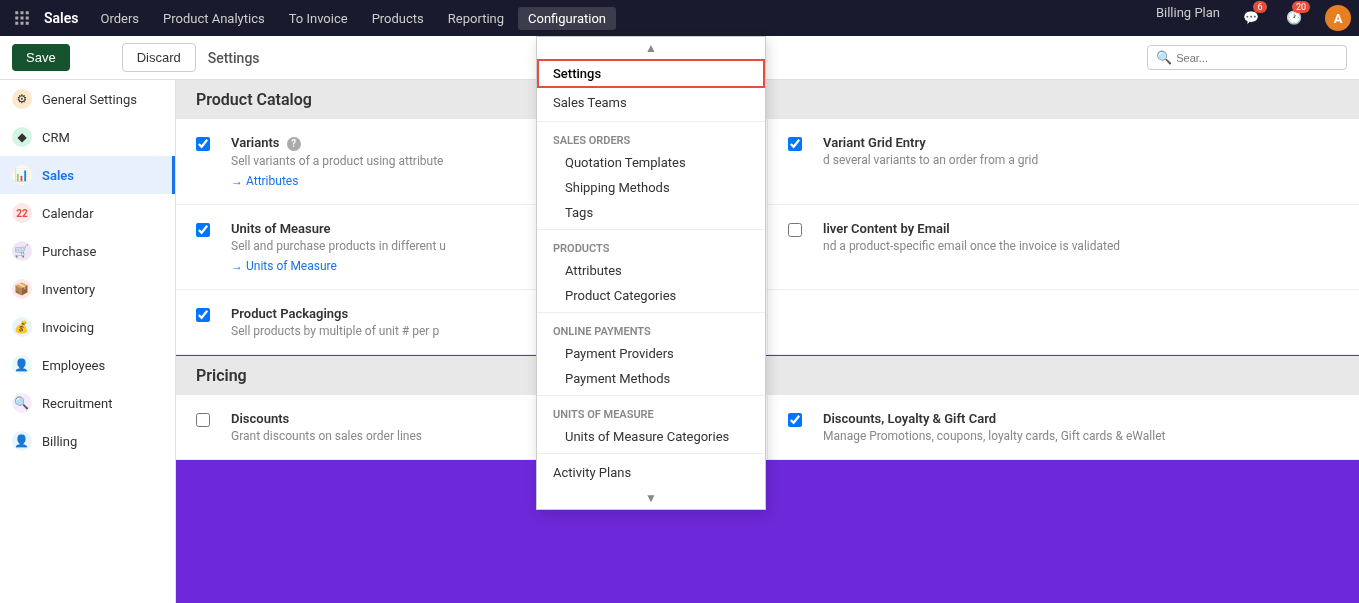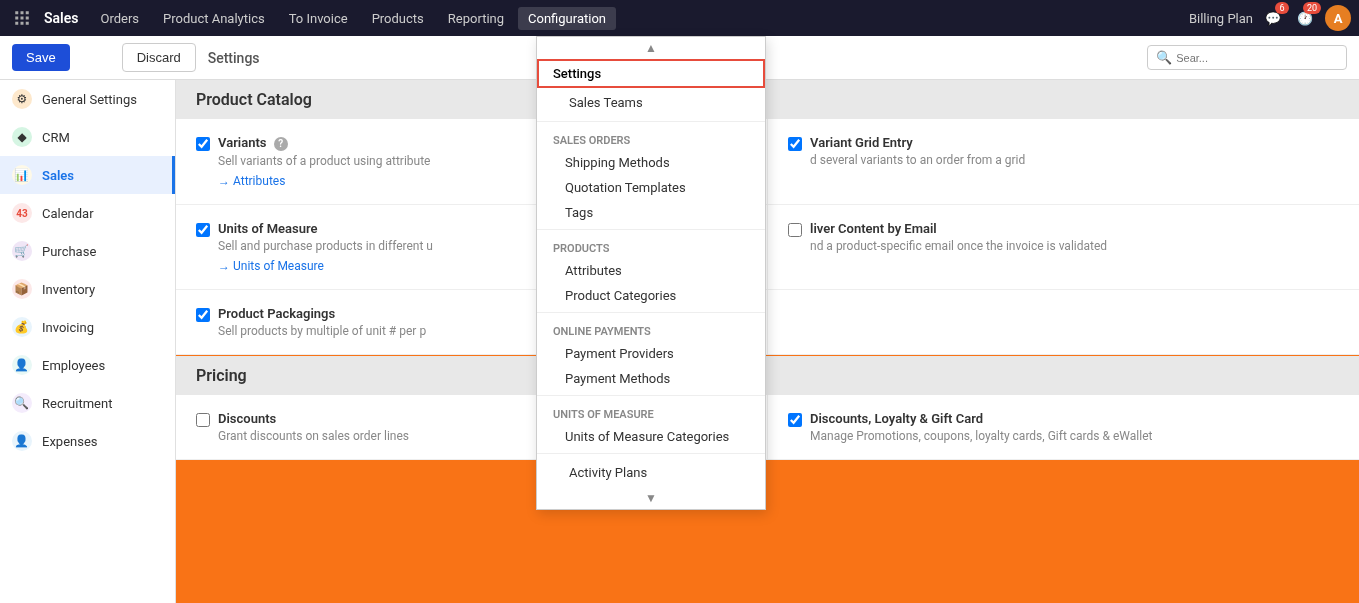--- a/index.html
+++ b/index.html
@@ -23,21 +23,21 @@
     }
     .top-nav .apps-icon svg { width: 18px; height: 18px; fill: #aaa; }
     .top-nav .app-name {
       color: #fff; font-weight: 600; font-size: 14px; margin-right: 8px;
     }
     .top-nav .nav-item {
       padding: 4px 10px; color: #ccc; cursor: pointer; font-size: 13px; border-radius: 3px;
     }
     .top-nav .nav-item.active { color: #fff; background: rgba(255,255,255,0.15); }
     .top-nav-right {
-      margin-left: auto; display: flex; align-items: center; gap: 8px;
+      margin-left: auto; display: flex; align-items: flex-start; gap: 19px;
     }
     .top-nav-right .billing { color: #ccc; font-size: 13px; }
     .top-nav-right .icon-badge {
       position: relative; width: 24px; height: 24px; display: flex; align-items: center; justify-content: center;
       color: #ccc; cursor: pointer;
     }
     .badge {
       position: absolute; top: -4px; right: -4px; background: #e74c3c;
       color: #fff; font-size: 9px; border-radius: 10px; padding: 1px 4px; min-width: 14px; text-align: center;
     }
@@ -46,21 +46,21 @@
       display: flex; align-items: center; justify-content: center; color: #fff; font-weight: 700; font-size: 13px;
       cursor: pointer;
     }
 
     
     .action-bar {
       background: #fff; height: 44px; display: flex; align-items: center; padding: 0 12px; gap: 8px;
       border-bottom: 1px solid #ddd; position: relative; z-index: 50;
     }
     .btn-save {
-      background: #1d4ed8; color: #fff; border: none; padding: 6px 14px; border-radius: 4px;
+      background: #14532d; color: #fff; border: none; padding: 6px 14px; border-radius: 4px;
       font-size: 13px; cursor: pointer; font-weight: 500;
     }
     .btn-discard {
       background: #fff; color: #333; border: 1px solid #ccc; padding: 6px 14px; border-radius: 4px;
       font-size: 13px; cursor: pointer; margin-left: 44px;
     }
     .action-title { font-size: 14px; color: #555; font-weight: 500; margin-left: 4px; }
     .search-bar {
       margin-left: auto; display: flex; align-items: center;
       border: 1px solid #ccc; border-radius: 4px; padding: 4px 8px; background: #fff;
@@ -85,45 +85,45 @@
       cursor: pointer; color: #333; font-size: 13px;
     }
     .sidebar-item.active { background: #e8f0fe; color: #1a73e8; font-weight: 600; border-right: 3px solid #1a73e8; }
     .sidebar-icon {
       width: 20px; height: 20px; border-radius: 50%; display: flex; align-items: center; justify-content: center;
       font-size: 12px; flex-shrink: 0;
     }
 
     
     .content-area {
-      flex: 1; overflow-y: auto; background: #f97316; position: relative;
+      flex: 1; overflow-y: auto; background: #6d28d9; position: relative;
     }
     .section-header {
       background: #e8e8e8; padding: 10px 20px; font-size: 16px; font-weight: 600; color: #333;
     }
     .settings-row {
       background: #fff; display: flex; border-bottom: 1px solid #eee;
     }
     .settings-cell {
       flex: 1; padding: 16px 20px; border-right: 1px solid #eee;
     }
     .settings-cell:last-child { border-right: none; }
-    .setting-item { display: flex; gap: 8px; align-items: flex-start; }
+    .setting-item { display: flex; gap: 21px; align-items: flex-start; }
     .setting-text h4 { font-size: 13px; font-weight: 600; color: #333; margin-bottom: 3px; }
     .setting-text p { font-size: 12px; color: #888; }
     .arrow-link { color: #1a73e8; font-size: 12px; margin-top: 6px; cursor: pointer; display: block; }
     input[type="checkbox"] { width: 14px; height: 14px; margin-top: 2px; flex-shrink: 0; cursor: pointer; }
     .help-icon { display: inline-block; width: 14px; height: 14px; border-radius: 50%; background: #aaa; color: #fff; font-size: 10px; text-align: center; line-height: 14px; cursor: pointer; margin-left: 4px; }
     .config-dropdown {
       position: absolute; top: 36px; left: 536px; background: #fff;
       border: 1px solid #ccc; box-shadow: 2px 4px 12px rgba(0,0,0,0.15);
       width: 230px; z-index: 300; max-height: 480px; overflow-y: auto;
     }
     .dropdown-item {
-      padding: 7px 32px; font-size: 13px; color: #333; cursor: pointer;
+      padding: 7px 16px; font-size: 13px; color: #333; cursor: pointer;
     }
     .dropdown-item.highlighted {
       background: #fff; color: #000; font-weight: 500;
       border: 2px solid #e74c3c; padding: 5px 14px;
     }
     .dropdown-section-label {
       padding: 8px 16px 3px 16px; font-size: 11px; color: #888; font-weight: 600; text-transform: uppercase;
     }
     .dropdown-sub-item {
       padding: 5px 28px; font-size: 13px; color: #333; cursor: pointer;
@@ -208,21 +208,21 @@
     </div>
     <div class="sidebar-item">
       <div class="sidebar-icon" style="background:#d5f5e3;">◆</div>
       <span>CRM</span>
     </div>
     <div class="sidebar-item active">
       <div class="sidebar-icon" style="background:#fef9e7;">📊</div>
       <span>Sales</span>
     </div>
     <div class="sidebar-item">
-      <div class="sidebar-icon" style="background:#fce8e8;color:#e74c3c;font-size:10px;font-weight:700;">43</div>
+      <div class="sidebar-icon" style="background:#fce8e8;color:#e74c3c;font-size:10px;font-weight:700;">22</div>
       <span>Calendar</span>
     </div>
     <div class="sidebar-item">
       <div class="sidebar-icon" style="background:#f0e6f6;">🛒</div>
       <span>Purchase</span>
     </div>
     <div class="sidebar-item">
       <div class="sidebar-icon" style="background:#fce8e8;">📦</div>
       <span>Inventory</span>
     </div>
@@ -233,21 +233,21 @@
     <div class="sidebar-item">
       <div class="sidebar-icon" style="background:#e8f8f5;">👤</div>
       <span>Employees</span>
     </div>
     <div class="sidebar-item">
       <div class="sidebar-icon" style="background:#f4ecfc;">🔍</div>
       <span>Recruitment</span>
     </div>
     <div class="sidebar-item">
       <div class="sidebar-icon" style="background:#e8f4fc;">👤</div>
-      <span>Expenses</span>
+      <span>Billing</span>
     </div>
   </div>
 
   <div class="content-area">
     <div class="section-header">Product Catalog</div>
 
     <div class="settings-row">
       <div class="settings-cell">
         <div class="setting-item">
           <input type="checkbox" checked="" style="">
@@ -332,22 +332,22 @@
 </div>
 
 <div class="config-dropdown">
 
   <div class="dropdown-scroll-arrow">▲</div>
 
   <div class="dropdown-item highlighted">Settings</div>
   <div class="dropdown-item">Sales Teams</div>
   <hr class="dropdown-divider">
   <div class="dropdown-section-label">Sales Orders</div>
+  <div class="dropdown-sub-item">Quotation Templates</div>
   <div class="dropdown-sub-item">Shipping Methods</div>
-  <div class="dropdown-sub-item">Quotation Templates</div>
   <div class="dropdown-sub-item">Tags</div>
   <hr class="dropdown-divider">
   <div class="dropdown-section-label">Products</div>
   <div class="dropdown-sub-item">Attributes</div>
   <div class="dropdown-sub-item">Product Categories</div>
   <hr class="dropdown-divider">
   <div class="dropdown-section-label">Online Payments</div>
   <div class="dropdown-sub-item">Payment Providers</div>
   <div class="dropdown-sub-item">Payment Methods</div>
   <hr class="dropdown-divider">

